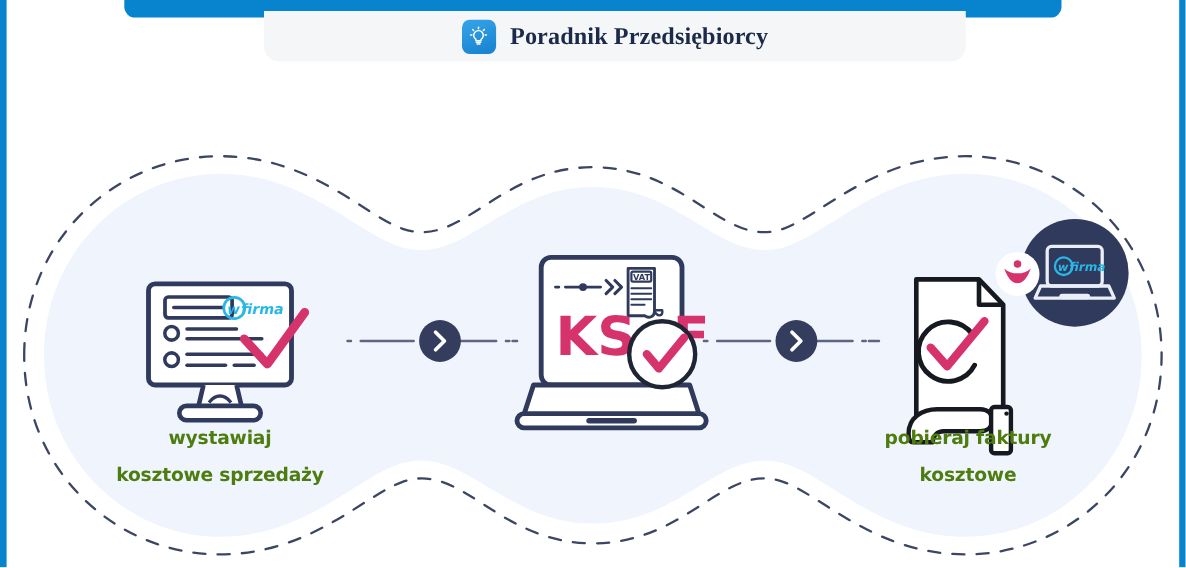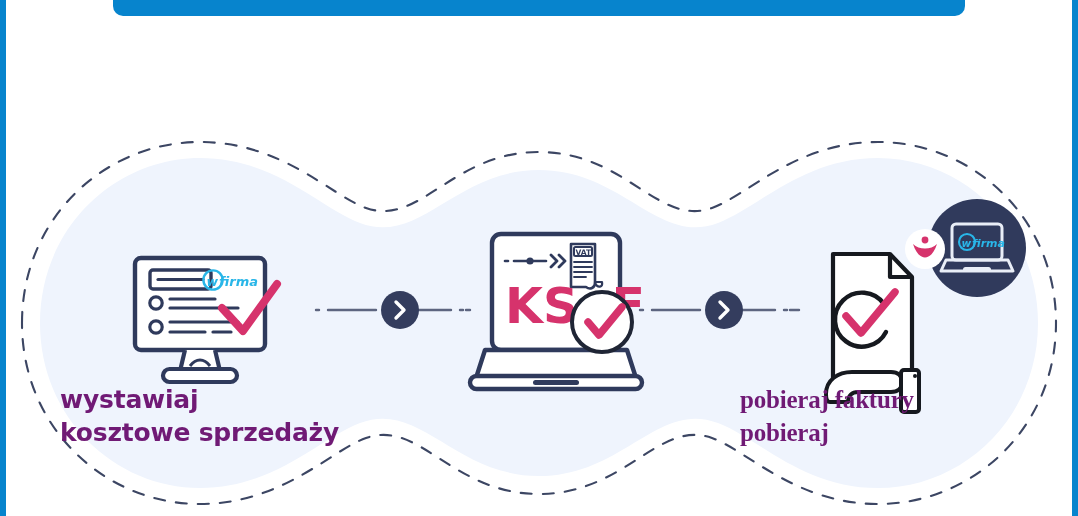--- a/index.html
+++ b/index.html
@@ -86,42 +86,57 @@
   }
   #flow-svg {
     position: absolute;
     left: 0;
     top: 0;
   }
 
   
   .step-label {
     position: absolute;
-    text-align: left;
+    text-align: center;
     font-family: "DejaVu Sans", sans-serif;
     font-weight: bold;
-    font-size: 25px;
+    font-size: 17px;
     line-height: 33px;
-    color: #701a75;
+    color: #4d7c0f;
     letter-spacing: -0.2px;
   }
   #label-1 { left: 60px;  top: 325px; width: 280px; }
   #label-2 { left: 420px; top: 325px; width: 275px; }
-  #label-3 { left: 740px; top: 325px; width: 280px; font-family: Liberation Serif, serif; }
+  #label-3 { left: 740px; top: 325px; width: 280px; }
 </style>
 </head>
 <body>
 
 <div id="stage">
 
   <div class="edge-stripe left"></div>
   <div class="edge-stripe right"></div>
 
   <div id="top-bar"></div>
 
+  <div id="header-panel">
+    <div id="brand-icon">
+      <svg width="20" height="20" viewBox="0 0 24 24" fill="none" stroke="#ffffff" stroke-width="1.6" stroke-linecap="round" stroke-linejoin="round">
+        <path d="M9.2 15.4a5.2 5.2 0 1 1 5.6 0v1.5H9.2z"></path>
+        <line x1="9.6" y1="18.6" x2="14.4" y2="18.6"></line>
+        <line x1="10.4" y1="20.4" x2="13.6" y2="20.4"></line>
+        <line x1="12" y1="2.2" x2="12" y2="3.8"></line>
+        <line x1="5.6" y1="4.6" x2="6.7" y2="5.7"></line>
+        <line x1="18.4" y1="4.6" x2="17.3" y2="5.7"></line>
+        <line x1="3.3" y1="10.6" x2="4.8" y2="10.6"></line>
+        <line x1="20.7" y1="10.6" x2="19.2" y2="10.6"></line>
+      </svg>
+    </div>
+    <div id="brand-title">Poradnik Przedsiębiorcy</div>
+  </div>
 
   <div id="flow">
     <svg id="flow-svg" width="1078" height="458" viewBox="0 0 1078 458">
 
       <g>
         <path d="M 40 265
                  C 40 170, 115 100, 200 100
                  C 275 100, 320 150, 360 165
                  C 420 188, 455 112, 539 112
                  C 623 112, 658 188, 718 165
@@ -257,17 +272,17 @@
       </g>
 
     </svg>
 
     <div id="label-1" class="step-label">
       <div>wystawiaj</div>
       <div>kosztowe sprzedaży</div>
     </div>
     <div id="label-3" class="step-label">
       <div>pobieraj faktury</div>
-      <div>pobieraj</div>
+      <div>kosztowe</div>
     </div>
   </div>
 
 </div>
 
 </body></html>

